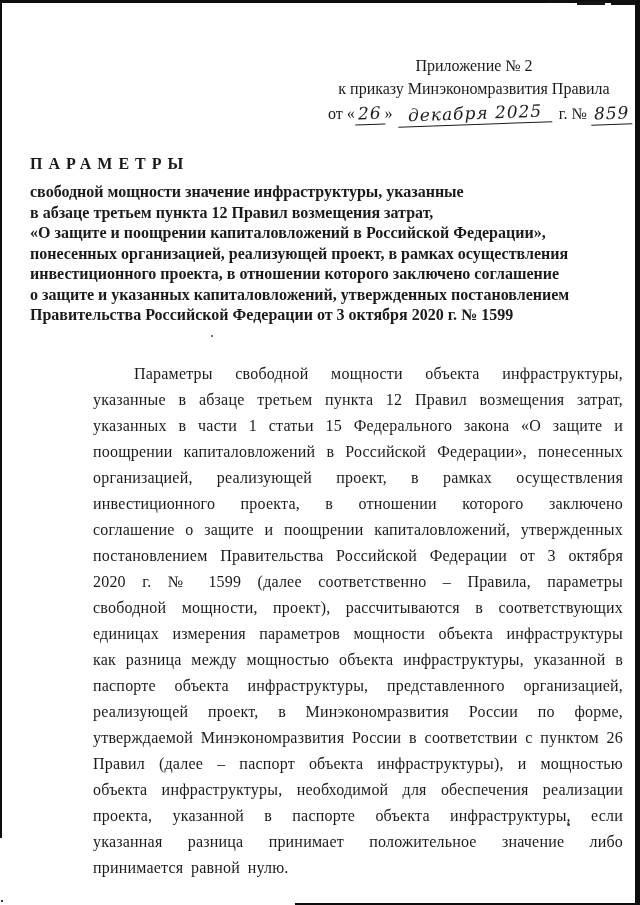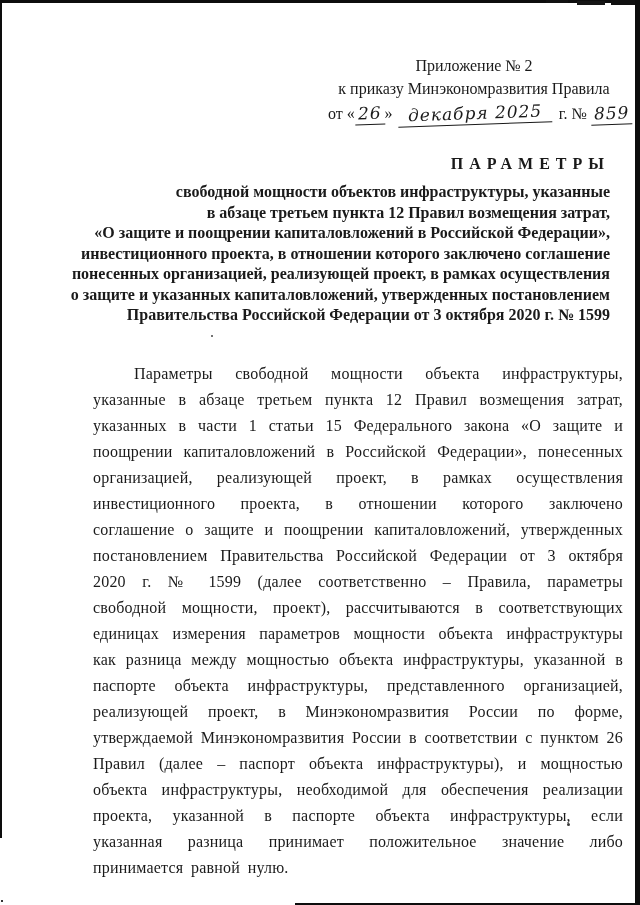--- a/index.html
+++ b/index.html
@@ -38,21 +38,21 @@
     line-height:1.05;
     padding:0 3px 1px 3px;
     border-bottom:1.4px solid #1a1a1a;
     transform:rotate(-2deg);
     letter-spacing:1px;
   }
   .hand.wide { padding:0 10px 1px 10px; margin:0 2px; }
 
   .title-block {
     position:absolute; top:155px; left:30px; width:580px;
-    text-align:right; font-weight:bold; font-size:16px;
+    text-align:left; font-weight:bold; font-size:16px;
   }
   .title-heading { letter-spacing:6px; margin-bottom:9px; white-space:nowrap; }
   .subtitle-line { line-height:20.5px; white-space:nowrap; }
 
   .body-block {
     position:absolute; top:361px; left:77px; width:530px;
     font-size:16px; line-height:26px;
     text-align:justify;
     text-indent:41px;
     word-spacing:3.5px;
@@ -81,24 +81,24 @@
     <div>к приказу Минэкономразвития Правила</div>
     <div class="date-line">
       <span>от «</span><span class="hand">26</span><span>»</span>
       <span class="hand wide">декабря 2025</span>
       <span>г. №</span> <span class="hand">859</span>
     </div>
   </div>
 
   <div class="title-block">
     <div class="title-heading">ПАРАМЕТРЫ</div>
-    <div class="subtitle-line">свободной мощности объектов инфраструктуры, указанные</div>
+    <div class="subtitle-line">свободной мощности значение инфраструктуры, указанные</div>
     <div class="subtitle-line">в абзаце третьем пункта 12 Правил возмещения затрат,</div>
     <div class="subtitle-line">«О защите и поощрении капиталовложений в Российской Федерации»,</div>
+    <div class="subtitle-line">понесенных организацией, реализующей проект, в рамках осуществления</div>
     <div class="subtitle-line">инвестиционного проекта, в отношении которого заключено соглашение</div>
-    <div class="subtitle-line">понесенных организацией, реализующей проект, в рамках осуществления</div>
     <div class="subtitle-line">о защите и указанных капиталовложений, утвержденных постановлением</div>
     <div class="subtitle-line">Правительства Российской Федерации от 3 октября 2020 г. № 1599</div>
   </div>
 
   <div class="body-block">Параметры свободной мощности объекта инфраструктуры, указанные в абзаце третьем пункта 12 Правил возмещения затрат, указанных в части 1 статьи 15 Федерального закона «О защите и поощрении капиталовложений в Российской Федерации», понесенных организацией, реализующей проект, в рамках осуществления инвестиционного проекта, в отношении которого заключено соглашение о защите и поощрении капиталовложений, утвержденных постановлением Правительства Российской Федерации от 3 октября 2020 г. № 1599 (далее соответственно – Правила, параметры свободной мощности, проект), рассчитываются в соответствующих единицах измерения параметров мощности объекта инфраструктуры как разница между мощностью объекта инфраструктуры, указанной в паспорте объекта инфраструктуры, представленного организацией, реализующей проект, в Минэкономразвития России по форме, утверждаемой Минэкономразвития России в соответствии с пунктом 26 Правил (далее – паспорт объекта инфраструктуры), и мощностью объекта инфраструктуры, необходимой для обеспечения реализации проекта, указанной в паспорте объекта инфраструктуры, если указанная разница принимает положительное значение либо принимается равной нулю.</div>
 
 </div>
 
 </body></html>

